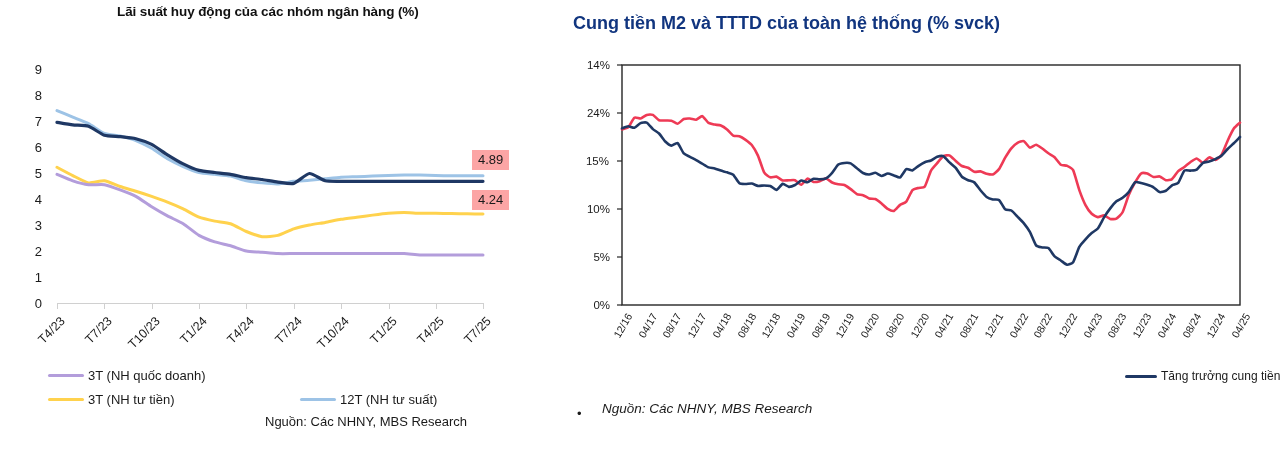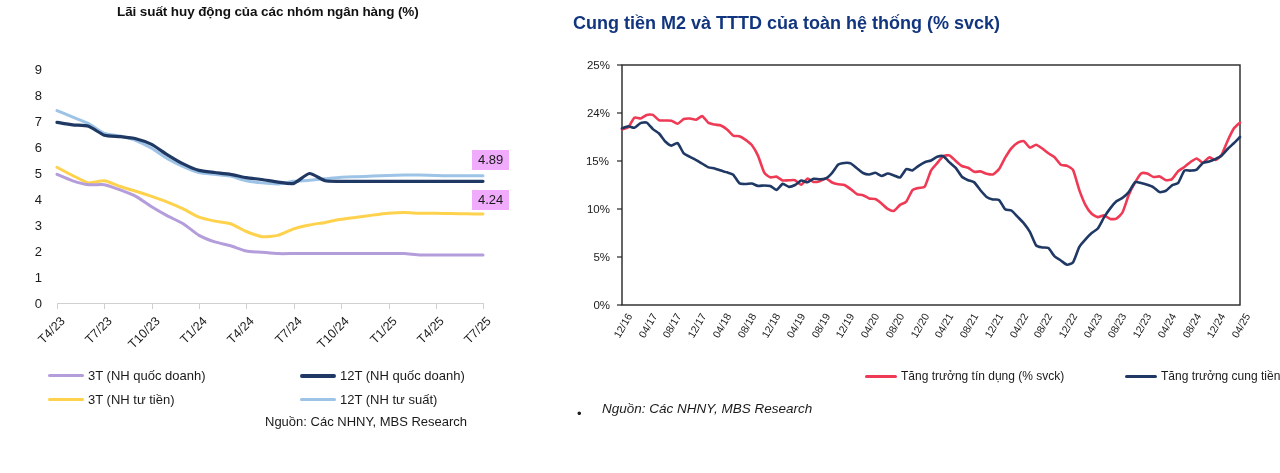--- a/index.html
+++ b/index.html
@@ -93,21 +93,21 @@
     position: absolute;
     top: 303px;
     width: 1px;
     height: 6px;
     background: #d0d0d0;
   }
 
   
   .datalabel {
     position: absolute;
-    background: #f0abfc;
+    background: #fca5a5;
     font-size: 13px;
     color: #1a1a1a;
     padding: 2px 6px 3px 6px;
     white-space: nowrap;
   }
 
   
   .legend-item {
     position: absolute;
     display: flex;
@@ -208,42 +208,38 @@
   <div class="datalabel" style="left:472px; top:190px;">4.24</div>
 
   <div class="legend-item" style="left:48px; top:368px;">
     <span class="swatch" style="background:#B39DDB;"></span>
     <span class="legend-text">3T (NH quốc doanh)</span>
   </div>
   <div class="legend-item" style="left:48px; top:392px;">
     <span class="swatch" style="background:#FFD24D;"></span>
     <span class="legend-text">3T (NH tư tiền)</span>
   </div>
-  <div class="legend-item" style="left:300px; top:368px;">
-    <span class="swatch swatch-thick" style="background:#1F3864;"></span>
-    <span class="legend-text">12T (NH quốc doanh)</span>
-  </div>
   <div class="legend-item" style="left:300px; top:392px;">
     <span class="swatch" style="background:#9DC3E6;"></span>
     <span class="legend-text">12T (NH tư suất)</span>
   </div>
 
   <div class="source-left">Nguồn: Các NHNY, MBS Research</div>
 </div>
 
 <div class="panel" id="right-panel">
 
   <div class="chart-title-right">Cung tiền M2 và TTTD của toàn hệ thống (% svck)</div>
 
   <div class="ylabel-r" style="left:20px; top:305px; width:45px;">0%</div>
   <div class="ylabel-r" style="left:20px; top:257px; width:45px;">5%</div>
   <div class="ylabel-r" style="left:20px; top:209px; width:45px;">10%</div>
   <div class="ylabel-r" style="left:19px; top:161px; width:45px;">15%</div>
   <div class="ylabel-r" style="left:20px; top:113px; width:45px;">24%</div>
-  <div class="ylabel-r" style="left:20px; top:65px;  width:45px;">25%</div>
+  <div class="ylabel-r" style="left:20px; top:65px;  width:45px;">14%</div>
 
   <svg class="plot" id="right-svg" style="left:0; top:0;" width="735" height="312">
       <rect x="77" y="65" width="618" height="240" fill="none" stroke="#262626" stroke-width="1.4"></rect>
       <line x1="72" x2="77" y1="305" y2="305" stroke="#262626" stroke-width="1.2"></line>
       <line x1="72" x2="77" y1="257" y2="257" stroke="#262626" stroke-width="1.2"></line>
       <line x1="72" x2="77" y1="209" y2="209" stroke="#262626" stroke-width="1.2"></line>
       <line x1="72" x2="77" y1="161" y2="161" stroke="#262626" stroke-width="1.2"></line>
       <line x1="72" x2="77" y1="113" y2="113" stroke="#262626" stroke-width="1.2"></line>
       <line x1="72" x2="77" y1="65" y2="65" stroke="#262626" stroke-width="1.2"></line>
       <path d="M 77.00 129.32 C 77.57 129.15, 82.05 128.50, 83.18 127.43 C 84.31 126.37, 88.23 118.51, 89.36 117.69 C 90.49 116.88, 94.41 118.81, 95.54 118.56 C 96.67 118.31, 100.59 115.25, 101.72 114.92 C 102.85 114.59, 106.77 114.43, 107.90 114.92 C 109.03 115.40, 112.95 119.72, 114.08 120.23 C 115.21 120.75, 119.13 120.46, 120.26 120.50 C 121.39 120.54, 125.31 120.38, 126.44 120.68 C 127.57 120.98, 131.49 123.88, 132.62 123.73 C 133.75 123.58, 137.67 119.54, 138.80 119.07 C 139.93 118.59, 143.85 118.48, 144.98 118.54 C 146.11 118.60, 150.03 119.94, 151.16 119.72 C 152.29 119.50, 156.21 115.85, 157.34 116.14 C 158.47 116.44, 162.39 122.15, 163.52 122.92 C 164.65 123.69, 168.57 124.33, 169.70 124.57 C 170.83 124.80, 174.75 125.03, 175.88 125.48 C 177.01 125.93, 180.93 128.54, 182.06 129.47 C 183.19 130.41, 187.11 135.04, 188.24 135.66 C 189.37 136.29, 193.29 135.87, 194.42 136.26 C 195.55 136.64, 199.47 139.07, 200.60 139.88 C 201.73 140.69, 205.65 143.62, 206.78 145.06 C 207.91 146.51, 211.83 153.10, 212.96 155.60 C 214.09 158.10, 218.01 170.35, 219.14 172.34 C 220.27 174.33, 224.19 176.93, 225.32 177.32 C 226.45 177.71, 230.37 176.35, 231.50 176.63 C 232.63 176.92, 236.55 180.08, 237.68 180.41 C 238.81 180.75, 242.73 180.30, 243.86 180.28 C 244.99 180.26, 248.91 179.79, 250.04 180.20 C 251.17 180.61, 255.09 184.87, 256.22 184.72 C 257.35 184.58, 261.27 178.91, 262.40 178.66 C 263.53 178.41, 267.45 181.74, 268.58 181.97 C 269.71 182.20, 273.63 181.49, 274.76 181.16 C 275.89 180.83, 279.81 178.30, 280.94 178.42 C 282.07 178.54, 285.99 181.95, 287.12 182.49 C 288.25 183.03, 292.17 184.10, 293.30 184.33 C 294.43 184.56, 298.35 184.56, 299.48 185.00 C 300.61 185.44, 304.53 188.32, 305.66 189.15 C 306.79 189.98, 310.71 193.51, 311.84 194.07 C 312.97 194.62, 316.89 194.77, 318.02 195.17 C 319.15 195.57, 323.07 198.09, 324.20 198.44 C 325.33 198.79, 329.25 198.57, 330.38 199.03 C 331.51 199.49, 335.43 202.57, 336.56 203.47 C 337.69 204.38, 341.61 208.22, 342.74 208.90 C 343.87 209.59, 347.79 211.29, 348.92 210.92 C 350.05 210.55, 353.97 205.75, 355.10 204.89 C 356.23 204.04, 360.15 202.93, 361.28 201.58 C 362.41 200.22, 366.33 191.40, 367.46 190.14 C 368.59 188.89, 372.51 188.21, 373.64 187.88 C 374.77 187.55, 378.69 188.13, 379.82 186.55 C 380.95 184.97, 384.87 172.79, 386.00 170.64 C 387.13 168.49, 391.05 164.41, 392.18 163.09 C 393.31 161.76, 397.23 156.90, 398.36 156.20 C 399.49 155.50, 403.41 155.00, 404.54 155.43 C 405.67 155.86, 409.59 159.92, 410.72 160.89 C 411.85 161.86, 415.77 165.37, 416.90 166.00 C 418.03 166.62, 421.95 167.19, 423.08 167.72 C 424.21 168.25, 428.13 171.48, 429.26 171.81 C 430.39 172.15, 434.31 171.21, 435.44 171.39 C 436.57 171.56, 440.49 173.47, 441.62 173.75 C 442.75 174.03, 446.67 174.86, 447.80 174.44 C 448.93 174.02, 452.85 170.65, 453.98 169.12 C 455.11 167.59, 459.03 159.61, 460.16 157.71 C 461.29 155.80, 465.21 149.68, 466.34 148.31 C 467.47 146.94, 471.39 143.42, 472.52 142.76 C 473.65 142.10, 477.57 140.70, 478.70 141.15 C 479.83 141.59, 483.75 147.29, 484.88 147.61 C 486.01 147.94, 489.93 144.62, 491.06 144.70 C 492.19 144.78, 496.11 147.73, 497.24 148.52 C 498.37 149.31, 502.29 152.48, 503.42 153.28 C 504.55 154.07, 508.47 156.15, 509.60 157.20 C 510.73 158.25, 514.65 163.93, 515.78 164.72 C 516.91 165.51, 520.83 165.30, 521.96 165.80 C 523.09 166.30, 527.01 167.95, 528.14 170.17 C 529.27 172.39, 533.19 186.86, 534.32 190.06 C 535.45 193.25, 539.37 202.86, 540.50 205.03 C 541.63 207.21, 545.55 212.69, 546.68 213.80 C 547.81 214.91, 551.73 217.00, 552.86 217.14 C 553.99 217.28, 557.91 215.18, 559.04 215.34 C 560.17 215.51, 564.09 218.64, 565.22 218.94 C 566.35 219.24, 570.27 219.21, 571.40 218.60 C 572.53 217.99, 576.45 214.40, 577.58 212.24 C 578.71 210.08, 582.63 197.73, 583.76 195.02 C 584.89 192.32, 588.81 184.70, 589.94 182.72 C 591.07 180.75, 594.99 174.32, 596.12 173.48 C 597.25 172.64, 601.17 173.25, 602.30 173.58 C 603.43 173.90, 607.35 176.77, 608.48 177.03 C 609.61 177.29, 613.53 176.11, 614.66 176.40 C 615.79 176.69, 619.71 179.95, 620.84 180.20 C 621.97 180.45, 625.89 179.93, 627.02 179.10 C 628.15 178.27, 632.07 172.27, 633.20 171.15 C 634.33 170.04, 638.25 167.79, 639.38 166.94 C 640.51 166.10, 644.43 162.74, 645.56 161.96 C 646.69 161.18, 650.61 158.39, 651.74 158.47 C 652.87 158.55, 656.79 162.91, 657.92 162.82 C 659.05 162.72, 662.97 157.68, 664.10 157.42 C 665.23 157.17, 669.15 160.26, 670.28 160.04 C 671.41 159.82, 675.33 156.83, 676.46 155.06 C 677.59 153.28, 681.51 143.11, 682.64 140.68 C 683.77 138.25, 687.69 130.20, 688.82 128.54 C 689.95 126.88, 694.43 123.14, 695.00 122.60" fill="none" stroke="#EE3A55" stroke-width="2.6" stroke-linecap="round" stroke-linejoin="round"></path>
@@ -272,24 +268,20 @@
       <div class="xlabel-r" style="left: 477.96px; top: 311px; width: 46px;">12/22</div>
       <div class="xlabel-r" style="left: 502.68px; top: 311px; width: 46px;">04/23</div>
       <div class="xlabel-r" style="left: 527.4px; top: 311px; width: 46px;">08/23</div>
       <div class="xlabel-r" style="left: 552.12px; top: 311px; width: 46px;">12/23</div>
       <div class="xlabel-r" style="left: 576.84px; top: 311px; width: 46px;">04/24</div>
       <div class="xlabel-r" style="left: 601.56px; top: 311px; width: 46px;">08/24</div>
       <div class="xlabel-r" style="left: 626.28px; top: 311px; width: 46px;">12/24</div>
       <div class="xlabel-r" style="left: 651px; top: 311px; width: 46px;">04/25</div>
     </div>
 
-  <div class="legend-item" style="left:320px; top:369px;">
-    <span class="swatch" style="background:#EE3A55; width:32px; height:3px;"></span>
-    <span class="legend-text-r">Tăng trưởng tín dụng (% svck)</span>
-  </div>
   <div class="legend-item" style="left:580px; top:369px;">
     <span class="swatch" style="background:#1F3864; width:32px; height:3px;"></span>
     <span class="legend-text-r">Tăng trưởng cung tiền M2 (% svck)</span>
   </div>
 
   <div class="bullet-dot">•</div>
   <div class="source-right" style="left:57px;">Nguồn: Các NHNY, MBS Research</div>
 </div>
 
 </body></html>

